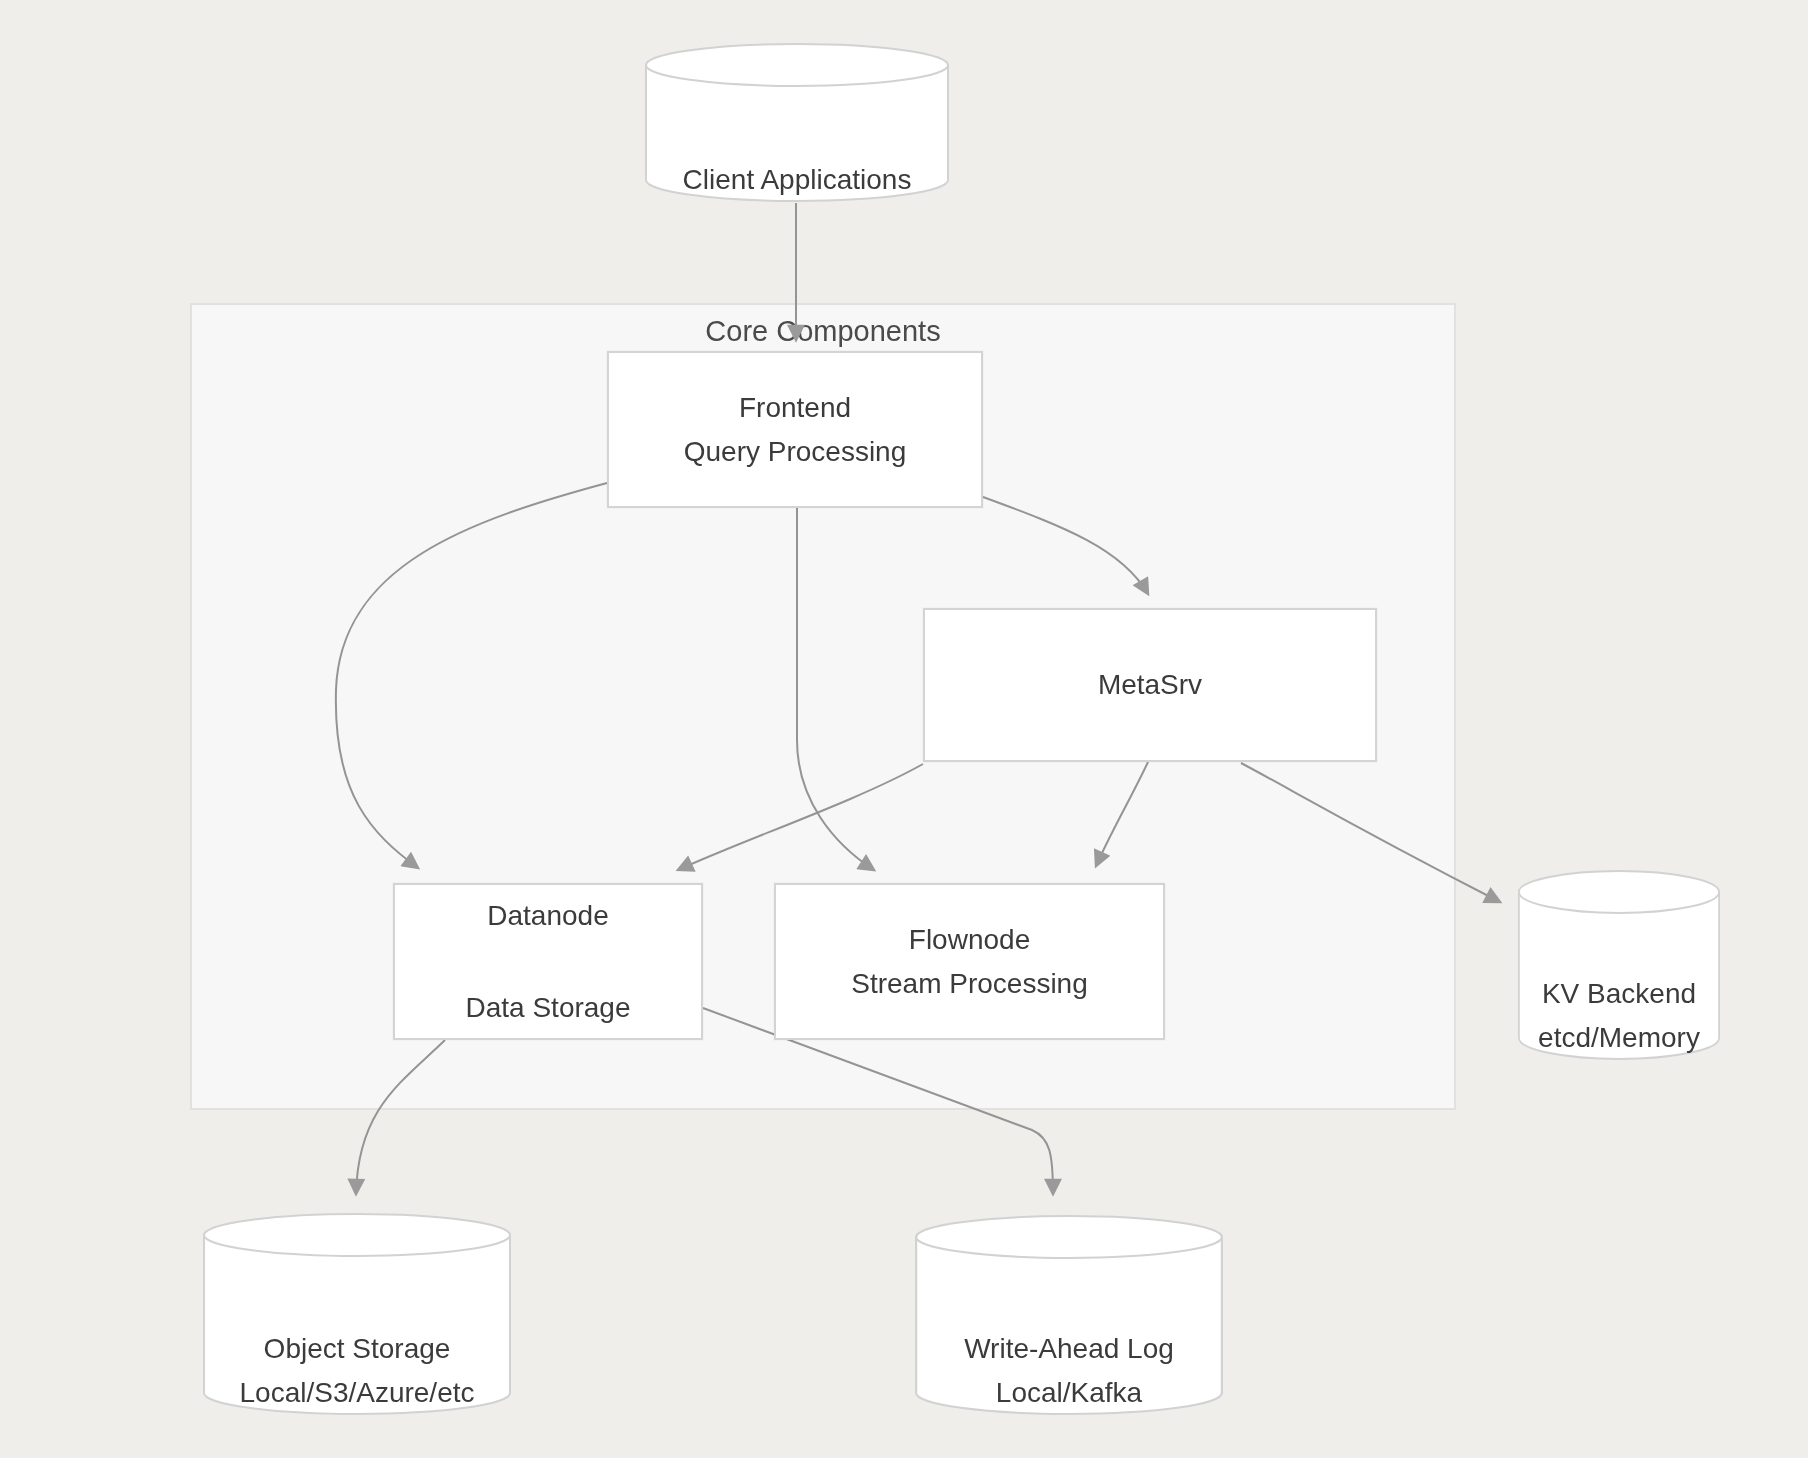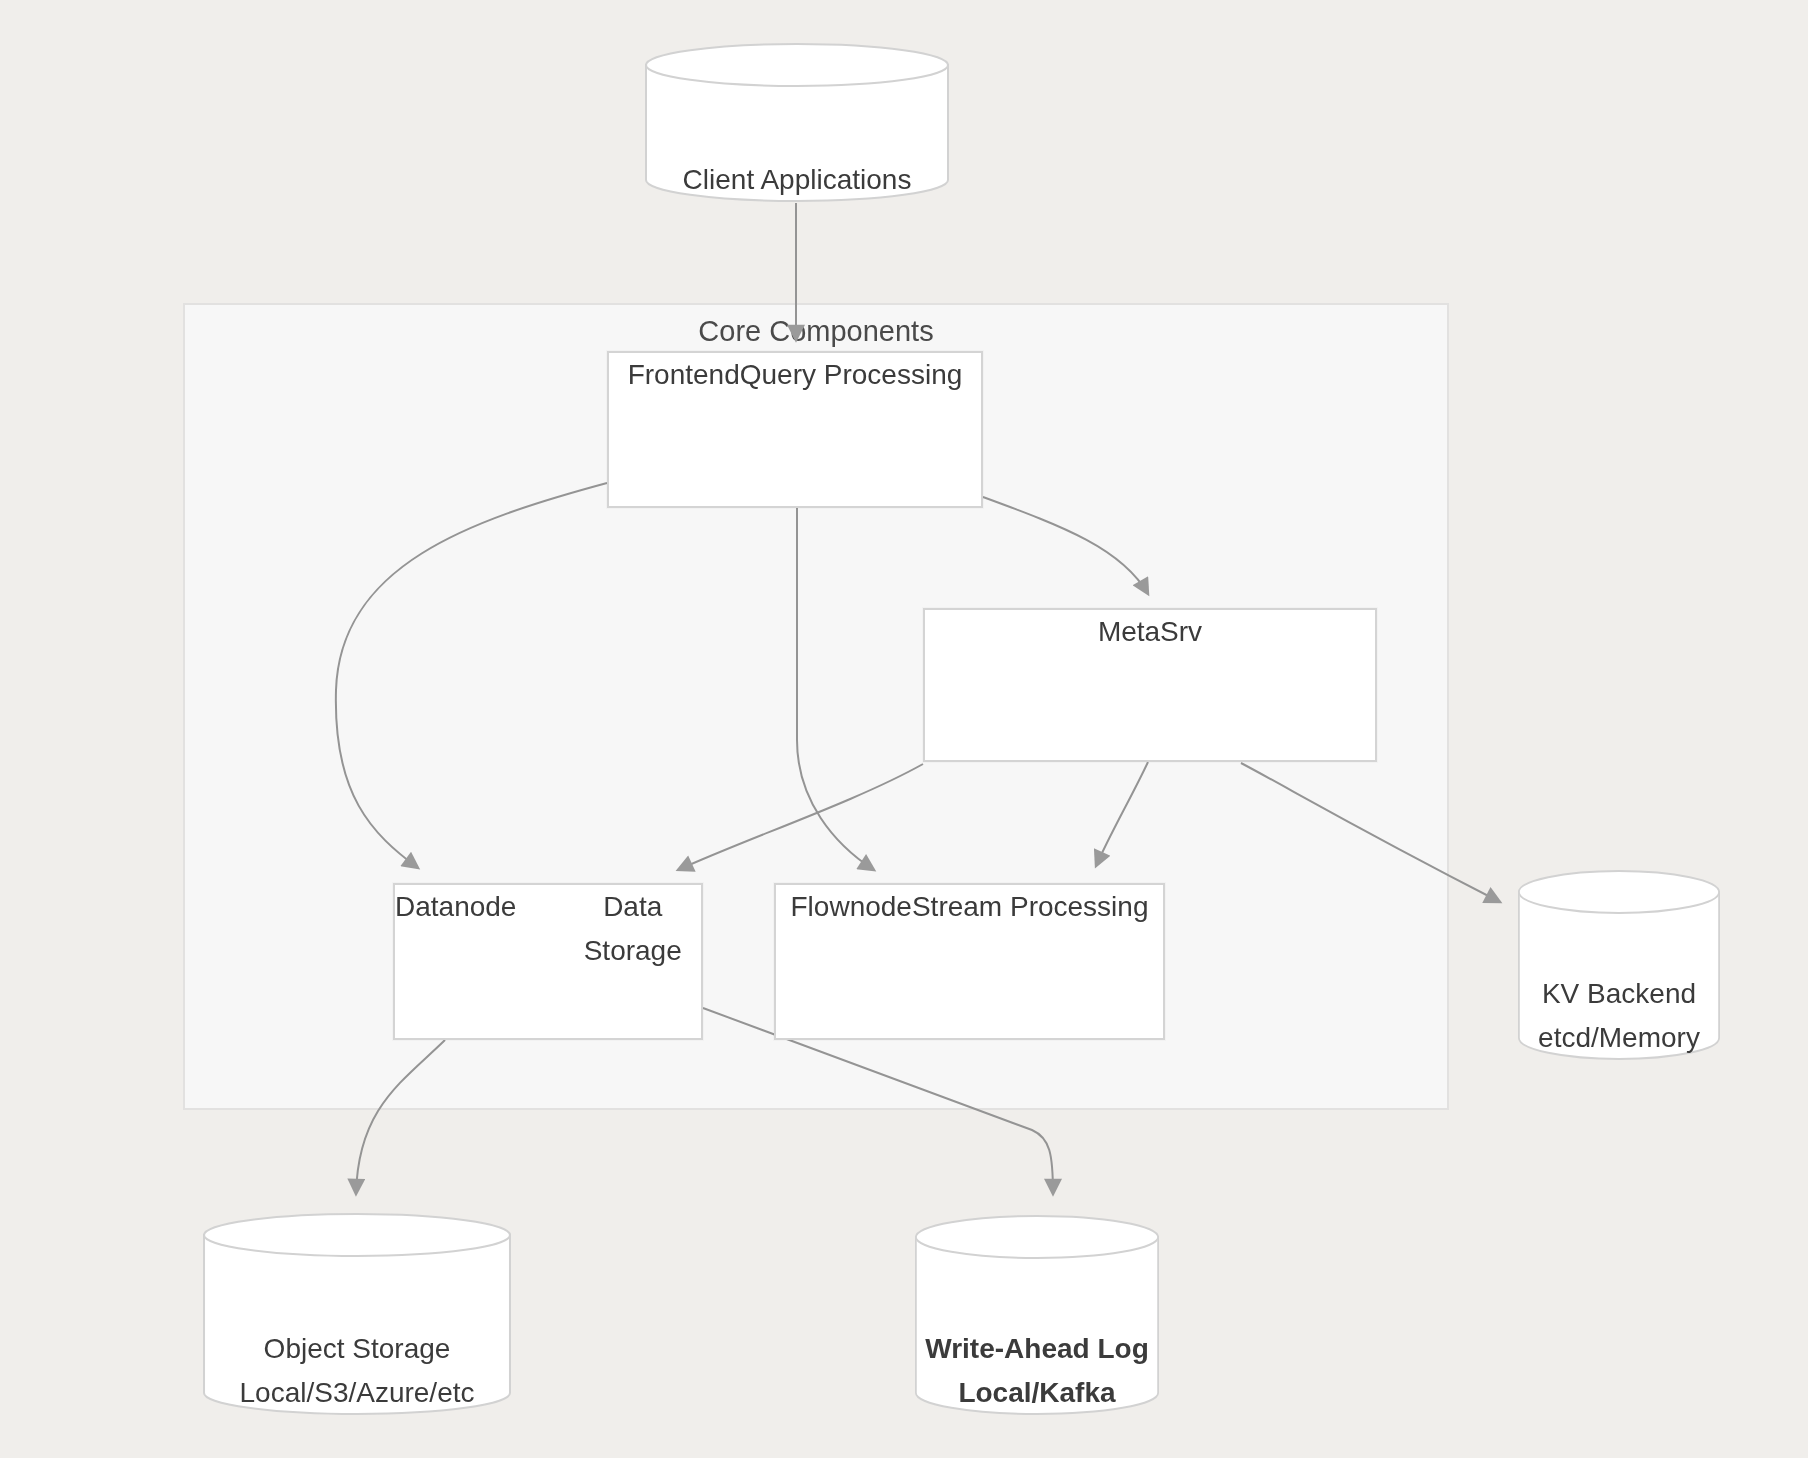--- a/index.html
+++ b/index.html
@@ -36,21 +36,22 @@
   }
   svg.edges path.edge {
     fill: none;
     stroke: var(--edge, #949494);
     stroke-width: 2px;
   }
   .node {
     position: absolute;
     box-sizing: border-box;
     display: flex;
-    align-items: flex-start;
+    flex-direction: column;
+    align-items: center;
     justify-content: center;
     text-align: center;
     color: var(--text, #3b3b3b);
     font-size: 28px;
     line-height: 44px;
   }
   .node.rect {
     background: var(--node-background, #ffffff);
     border: 2px solid var(--node-border, #d4d4d4);
     box-shadow: 0 0 0 1px rgba(0,0,0,0.02);
@@ -77,21 +78,21 @@
     align-items: center;
     justify-content: flex-end;
     text-align: center;
   }
 </style>
 </head>
 <body>
 
 <div class="canvas">
 
-  <div class="cluster" style="left:183px; top:303px; width:1266px; height:807px;">
+  <div class="cluster" style="left:190px; top:303px; width:1266px; height:807px;">
     <div class="cluster-label">Core Components</div>
   </div>
 
   <svg class="edges" viewBox="0 0 1808 1458">
     <defs>
       <marker id="arrow" viewBox="0 0 10 10" refX="8.5" refY="5" markerWidth="11" markerHeight="9" orient="auto" markerUnits="strokeWidth">
         <path d="M0,0 L10,5 L0,10 Z" fill="#9a9a9a"></path>
       </marker>
     </defs>
 
@@ -158,21 +159,21 @@
     <svg class="cyl-shape" viewBox="0 0 305 202" preserveAspectRatio="none">
       <path d="M1,22 L1,180 A151.5,21 0 0 0 304,180 L304,22 Z" fill="#ffffff" stroke="#d2d2d2" stroke-width="2"></path>
       <ellipse cx="152.5" cy="22" rx="151.5" ry="21" fill="#ffffff" stroke="#d2d2d2" stroke-width="2"></ellipse>
     </svg>
     <div class="cyl-label">
       <div>Object Storage</div>
       <div>Local/S3/Azure/etc</div>
     </div>
   </div>
 
-  <div class="cylinder" style="left:915px; top:1215px; width:244px; height:200px;font-weight:bold;">
+  <div class="cylinder" style="left:915px; top:1215px; width:308px; height:200px;">
     <svg class="cyl-shape" viewBox="0 0 276 200" preserveAspectRatio="none">
       <path d="M1,22 L1,178 A137,21 0 0 0 275,178 L275,22 Z" fill="#ffffff" stroke="#d2d2d2" stroke-width="2"></path>
       <ellipse cx="138" cy="22" rx="137" ry="21" fill="#ffffff" stroke="#d2d2d2" stroke-width="2"></ellipse>
     </svg>
     <div class="cyl-label">
       <div>Write-Ahead Log</div>
       <div>Local/Kafka</div>
     </div>
   </div>
 

